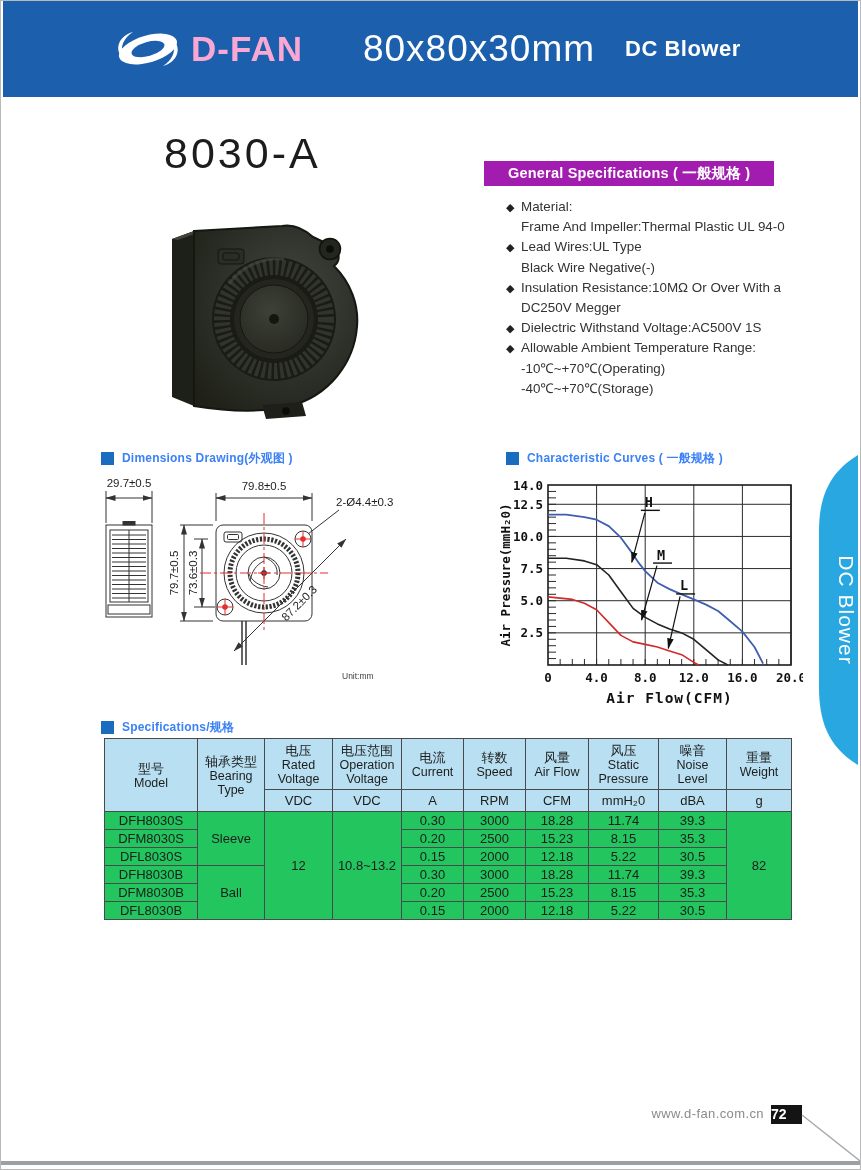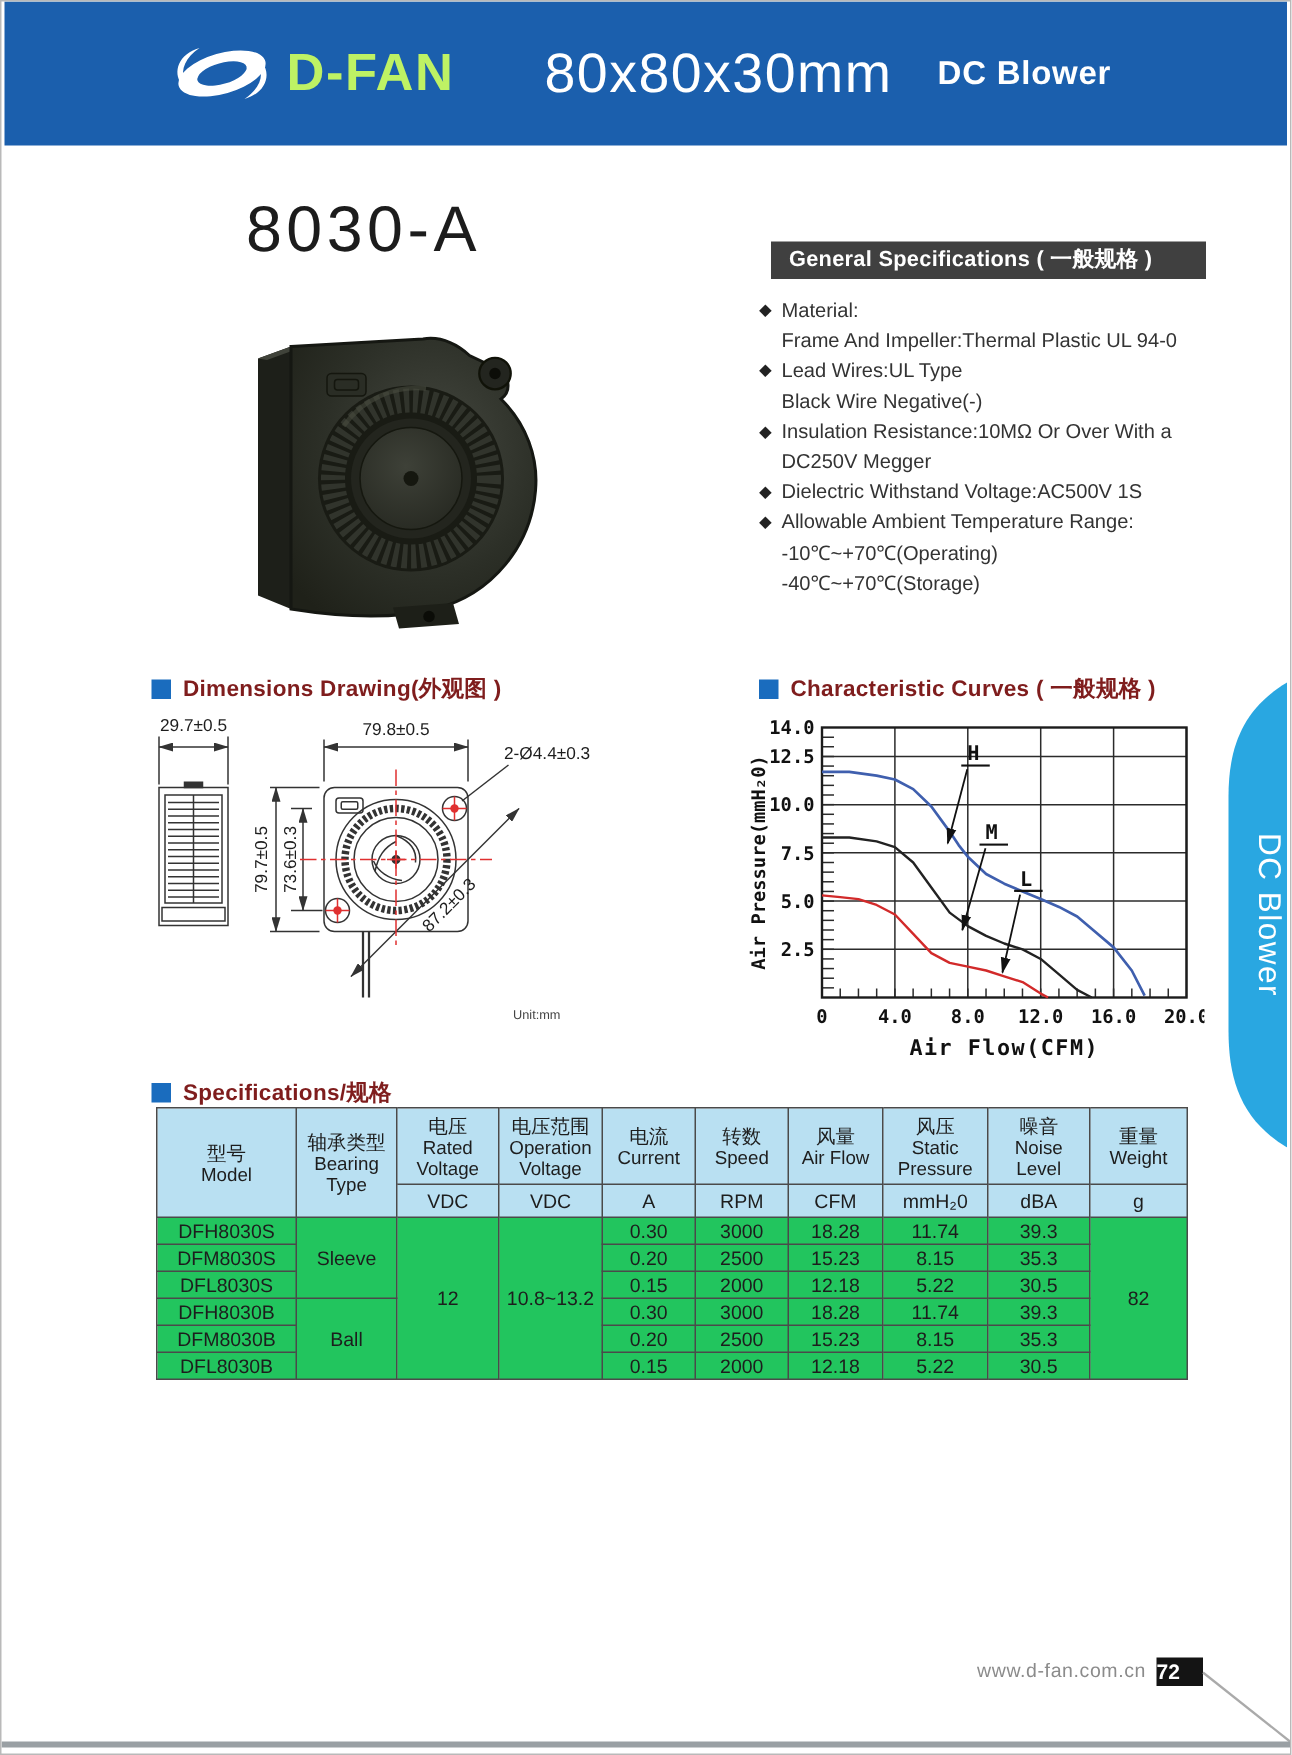--- a/index.html
+++ b/index.html
@@ -3,38 +3,38 @@
 <meta charset="utf-8">
 <style>
   html,body{margin:0;padding:0;background:#e8e8e8;}
   .page{position:relative;width:861px;height:1170px;background:#fff;margin:0 auto;
         font-family:"Liberation Sans",sans-serif;overflow:hidden;
         border:1px solid #b9b9b9;box-sizing:border-box;}
   
   .topbar{position:absolute;left:2px;top:0;right:2px;height:96px;background:#1b5fad;
           display:flex;align-items:center;}
   .logo{display:flex;align-items:center;margin-left:108px;}
-  .logo-text{color:#bef264;font-size:35px;font-weight:bold;letter-spacing:1px;margin-left:6px;}
+  .logo-text{color:#f9a8d4;font-size:35px;font-weight:bold;letter-spacing:1px;margin-left:6px;}
   .size-text{color:#fff;font-size:37px;font-weight:500;margin-left:60px;letter-spacing:1px;}
   .type-text{color:#fff;font-size:22px;font-weight:600;margin-left:30px;letter-spacing:0.5px;}
   
   .model-title{position:absolute;left:163px;top:128px;margin:0;font-size:43px;font-weight:400;
                letter-spacing:3px;color:#1c1c1c;}
   .product-photo{position:absolute;left:133px;top:208px;}
   
-  .gs-bar{position:absolute;left:513px;top:160px;width:290px;height:25px;background:#404040;
-          color:#fff;font-size:14.5px;font-weight:600;line-height:25px;padding-left:12px;
+  .gs-bar{position:absolute;left:483px;top:160px;width:290px;height:25px;background:#a21caf;
+          color:#fff;font-size:14.5px;font-weight:600;line-height:25px;padding-left:24px;
           box-sizing:border-box;letter-spacing:0.2px;}
   .gs-list{position:absolute;left:505px;top:196px;width:350px;font-size:13.4px;color:#333;
            line-height:20.2px;white-space:nowrap;}
   .gs-item{position:relative;padding-left:15px;}
   .gs-bullet{position:absolute;left:0;top:0;font-size:11px;color:#222;}
   
-  .sec-head{position:absolute;display:flex;align-items:center;font-size:15px;font-weight:600;
-            color:#7f1d1d;letter-spacing:0.2px;}
+  .sec-head{position:absolute;display:flex;align-items:center;font-size:12px;font-weight:600;
+            color:#3b82f6;letter-spacing:0.2px;}
   .sec-head .sq{width:13px;height:13px;background:#1a6cbe;margin-right:8px;flex:0 0 auto;}
   .dims-head{left:100px;top:449px;}
   .curves-head{left:505px;top:449px;}
   .spec-head{left:100px;top:718px;}
   
   .dims-svg{position:absolute;left:95px;top:472px;}
   .dim-txt{font-family:"Liberation Sans",sans-serif;font-size:11.5px;fill:#1d1d1d;}
   .unit-txt{font-family:"Liberation Sans",sans-serif;font-size:8.5px;fill:#444;}
   .chart-svg{position:absolute;left:497px;top:470px;}
   .cht-txt{font-family:"DejaVu Sans Mono",monospace;font-weight:bold;fill:#111;}

